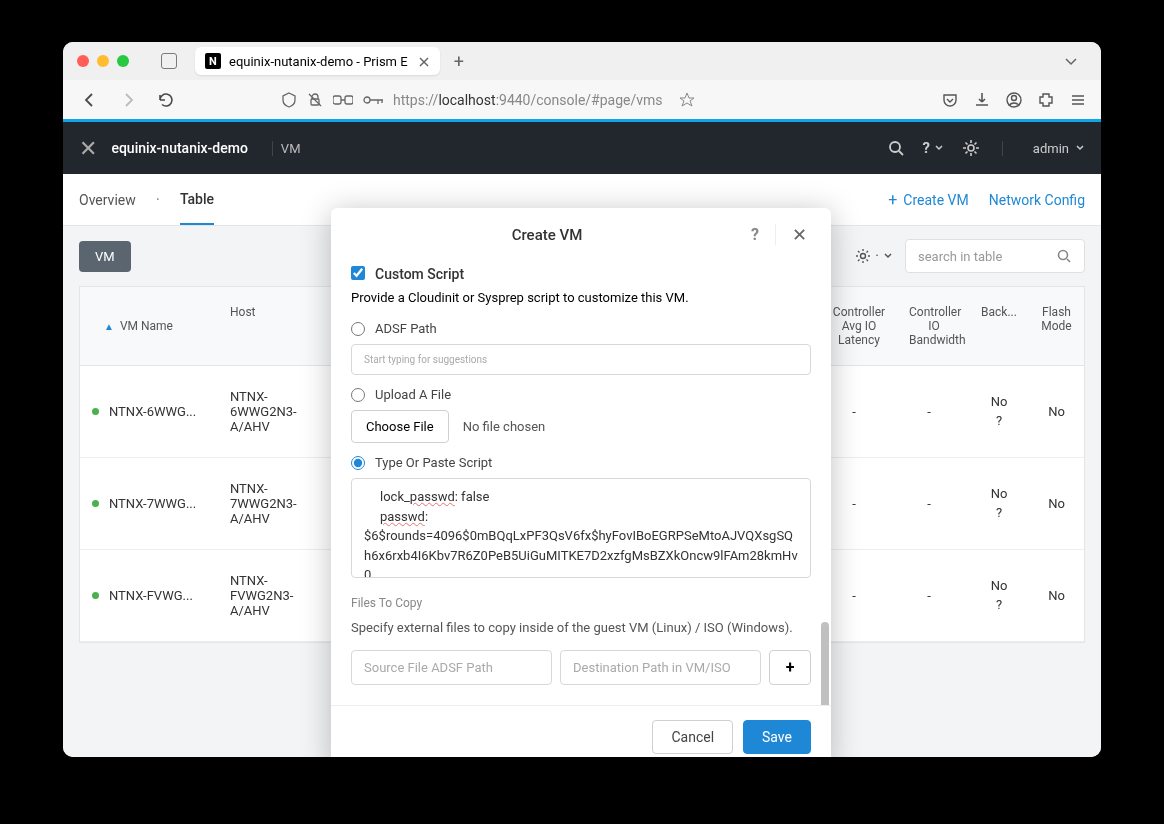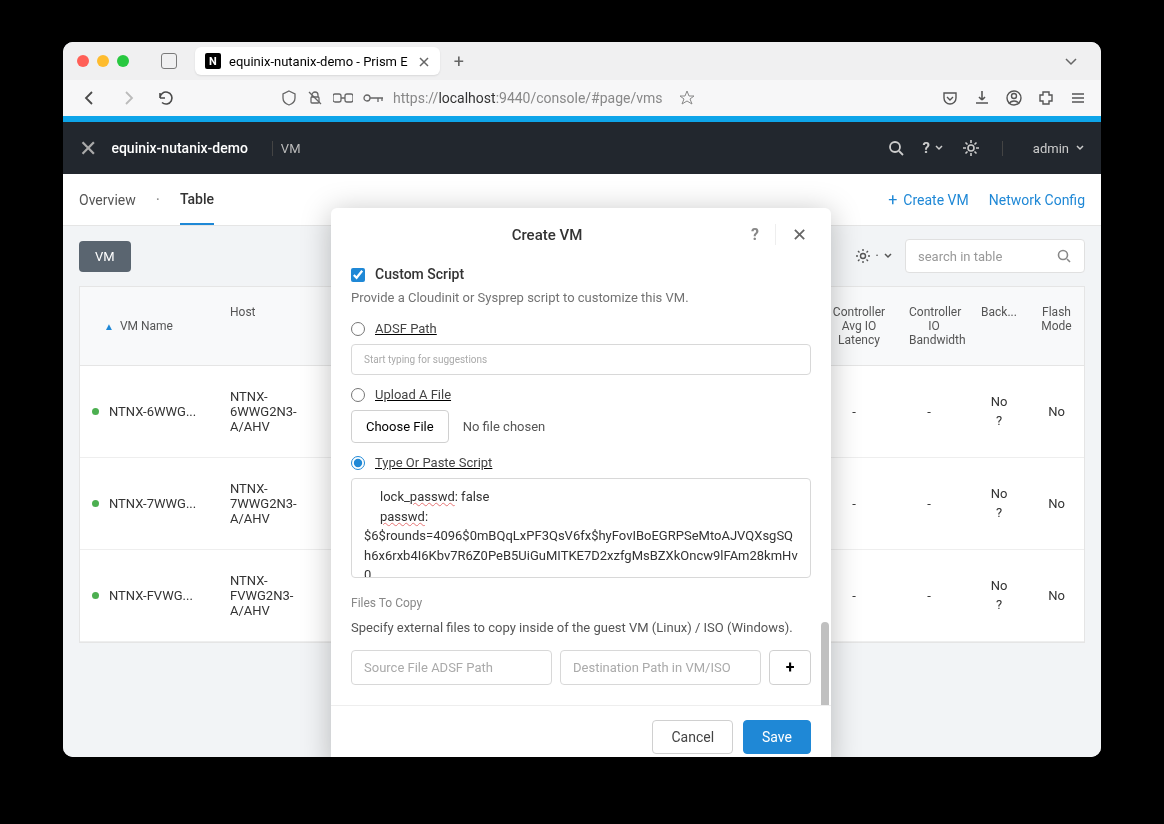--- a/index.html
+++ b/index.html
@@ -11,21 +11,21 @@
 .tl-red { background: #ff5f57; }
 .tl-yellow { background: #febc2e; }
 .tl-green { background: #28c840; }
 .window-icon { margin-left: 32px; width: 16px; height: 16px; border: 1.5px solid #7a7a7a; border-radius: 3px; }
 .tab { margin-left: 18px; background: #fff; border-radius: 6px; padding: 6px 10px; display: flex; align-items: center; gap: 8px; font-size: 13px; box-shadow: 0 1px 2px rgba(0,0,0,0.1); }
 .tab-favicon { width: 16px; height: 16px; background: #000; border-radius: 2px; display: flex; align-items: center; justify-content: center; color: #fff; font-weight: bold; font-size: 11px; }
 .tab-close { width: 14px; height: 14px; color: #666; cursor: pointer; }
 .new-tab { margin-left: 14px; font-size: 18px; color: #666; cursor: pointer; }
 .tab-spacer { flex: 1; }
 .tab-chevron { color: #666; padding: 4px 8px; }
-.toolbar { height: 42px; display: flex; align-items: center; padding: 0 14px; gap: 12px; background: #f7f7f8; border-bottom: 6px solid #0ea5e9; }
+.toolbar { height: 42px; display: flex; align-items: center; padding: 0 14px; gap: 12px; background: #f7f7f8; border-bottom: 3px solid #0ea5e9; }
 .nav-btn { color: #4a4a4a; cursor: pointer; padding: 4px; }
 .nav-btn.dim { color: #bbb; }
 .urlbar { flex: 1; display: flex; align-items: center; gap: 8px; padding: 0 10px; font-size: 14px; color: #888; max-width: 620px; margin-left: 80px;}
 .url-icons { display: flex; gap: 10px; align-items: center; color: #666; }
 .url-text { color: #888; }
 .url-text .host { color: #333; }
 .tb-spacer { flex: 1; }
 .tb-right { display: flex; gap: 14px; align-items: center; color: #555; }
 .app { position: relative; height: calc(100% - 80px); background: #f2f4f6; }
 .app-header { height: 52px; background: #22272e; display: flex; align-items: center; padding: 0 16px; color: #fff; gap: 18px; }
@@ -70,25 +70,25 @@
 .td.back { width: 60px; line-height: 1.4; }
 .td.flash { width: 55px; }
 .modal { position: absolute; left: 268px; top: 86px; width: 500px; background: #fff; border-radius: 6px; box-shadow: 0 4px 30px rgba(0,0,0,0.25); overflow: hidden; }
 .modal-hdr { padding: 16px 20px; display: flex; align-items: center; border-bottom: 1px solid transparent; }
 .modal-title { flex: 1; text-align: center; font-size: 15px; font-weight: 500; color: #333; }
 .modal-help { color: #888; padding: 0 8px; font-weight: bold; cursor: pointer; }
 .modal-close { color: #666; padding: 0 4px; font-size: 18px; cursor: pointer; border-left: 1px solid #eee; padding-left: 16px; margin-left: 8px; }
 .modal-body { padding: 4px 20px 20px; max-height: 540px; overflow-y: auto; position: relative; }
 .scrollbar-track { position: absolute; right: 2px; top: 0; width: 10px; height: 100%; }
 .scrollbar-thumb { position: absolute; right: 0; width: 8px; background: #c0c0c0; border-radius: 4px; }
-.chk-row { display: flex; align-items: flex-end; gap: 10px; margin-bottom: 8px; }
+.chk-row { display: flex; align-items: flex-start; gap: 10px; margin-bottom: 8px; }
 .chk { width: 14px; height: 14px; accent-color: #1f88d6; }
 .chk-label { font-size: 14px; font-weight: 500; color: #333; }
-.desc { font-size: 13px; color: #737373; margin-bottom: 16px; }
-.radio-row { display: flex; align-items: center; gap: 10px; margin: 12px 0 8px; text-decoration: underline; }
+.desc { font-size: 13px; color: #000000; margin-bottom: 16px; }
+.radio-row { display: flex; align-items: center; gap: 10px; margin: 12px 0 8px; }
 .radio { width: 14px; height: 14px; accent-color: #1f88d6; }
 .radio-label { font-size: 13px; color: #444; }
 .text-input { width: 100%; border: 1px solid #d8d8d8; border-radius: 4px; padding: 9px 12px; font-size: 10px; color: #333; }
 .text-input::placeholder { color: #aaa; }
 .file-row { display: flex; align-items: center; gap: 14px; margin-top: 6px; }
 .file-btn { border: 1px solid #d0d0d0; background: #fff; padding: 8px 14px; border-radius: 4px; font-size: 13px; cursor: pointer; }
 .file-status { font-size: 13px; color: #555; }
 .script-box { width: 100%; height: 100px; border: 1px solid #d8d8d8; border-radius: 4px; padding: 8px 12px; font-size: 13px; font-family: inherit; resize: none; color: #333; line-height: 1.5; word-break: break-all; }
 .section-label { font-size: 12px; color: #888; margin-top: 18px; margin-bottom: 8px; }
 .copy-desc { font-size: 13px; color: #555; margin-bottom: 12px; line-height: 1.5; }

